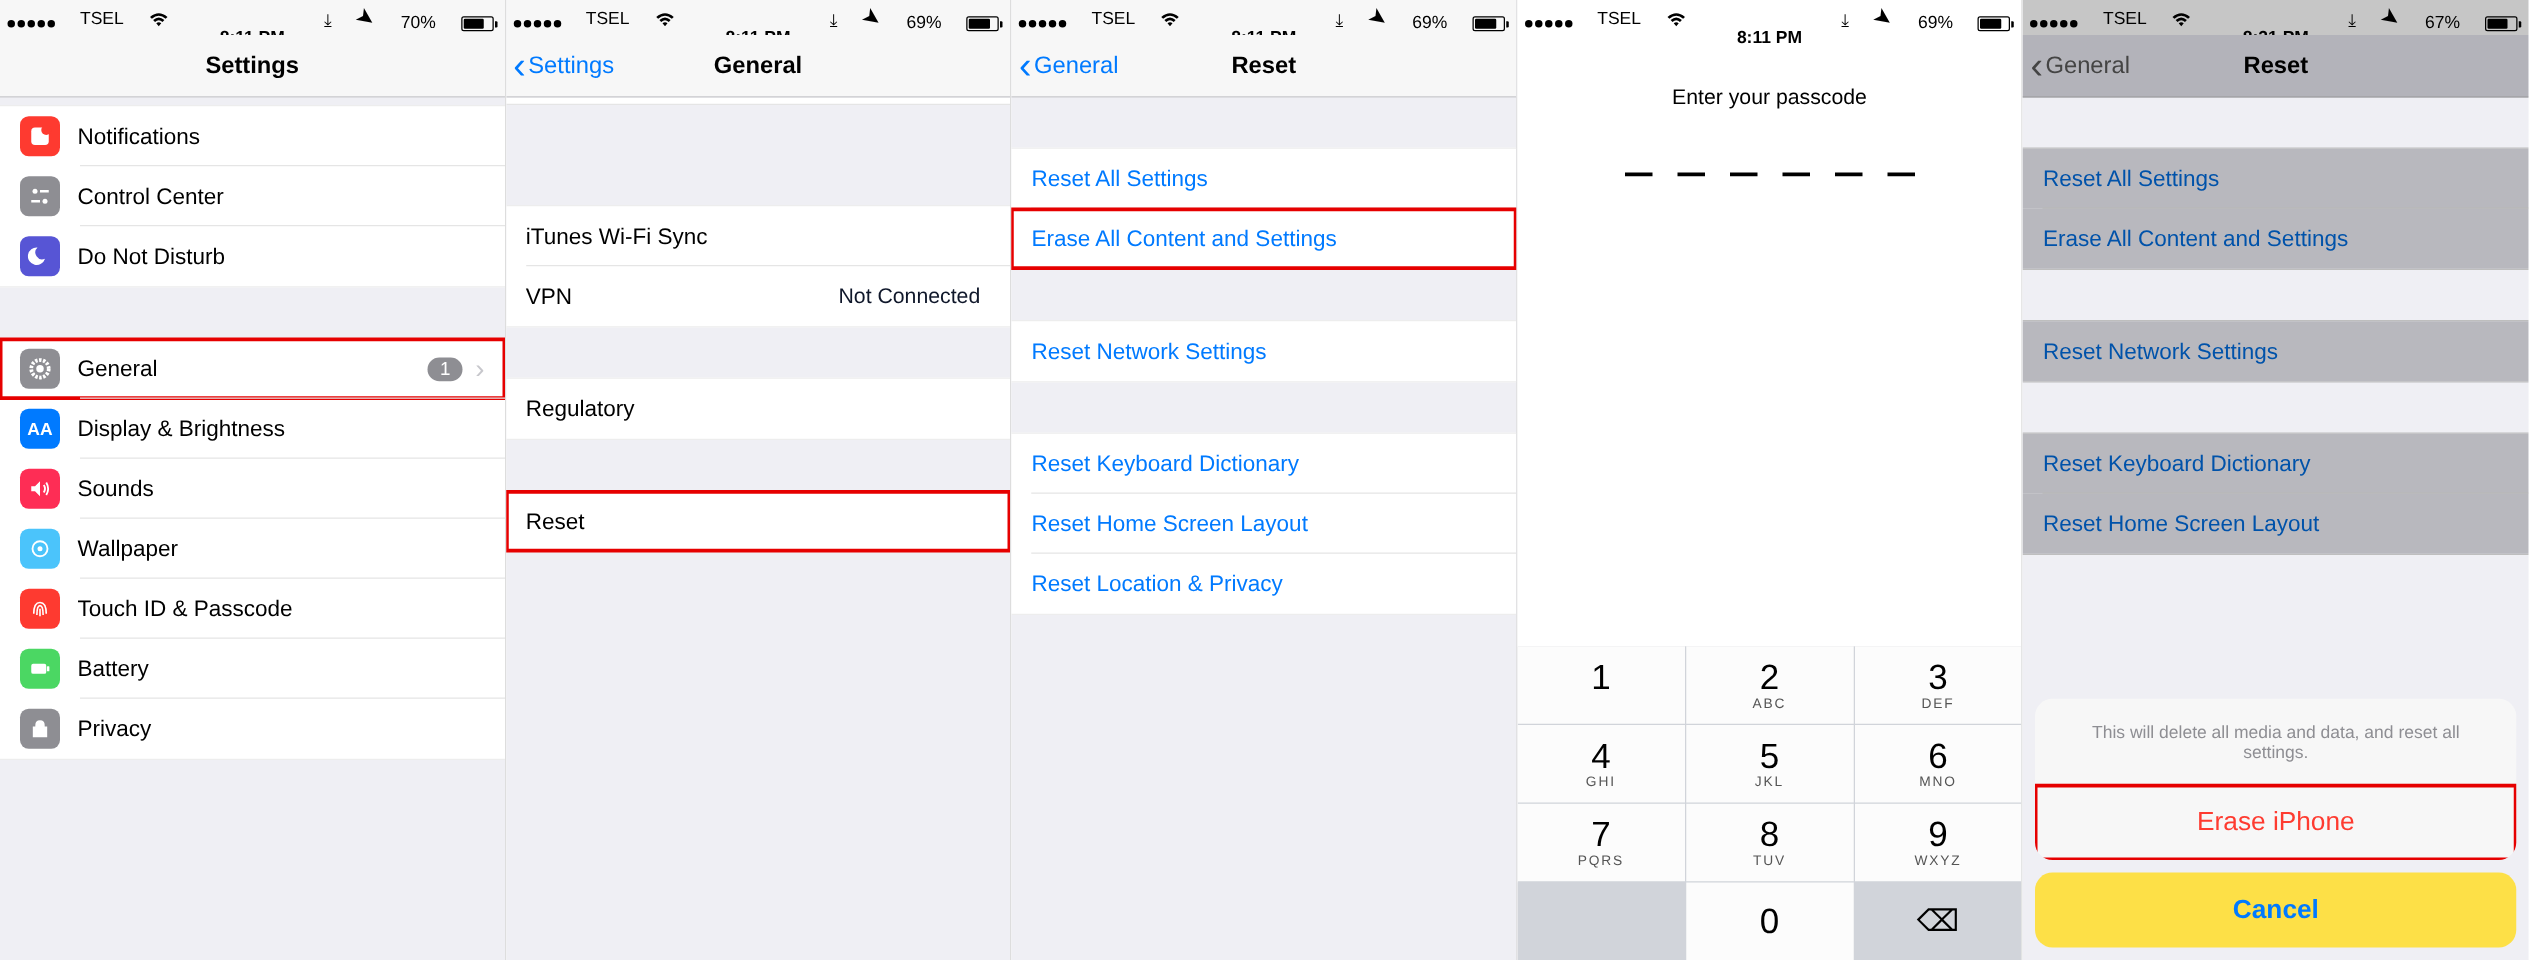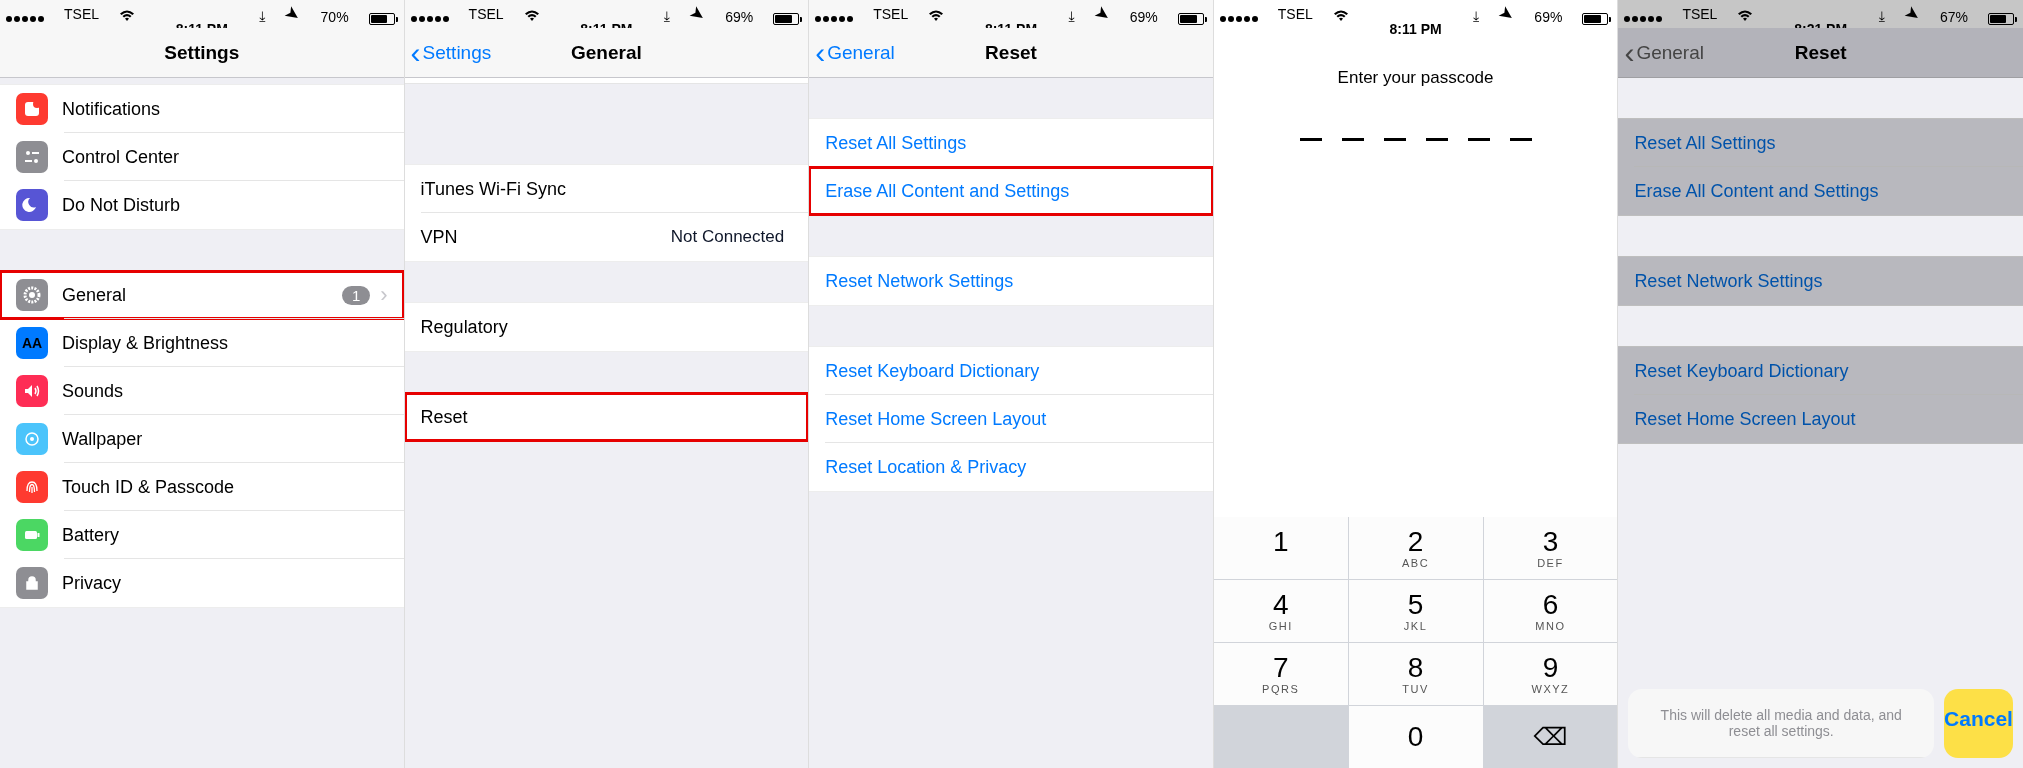--- a/index.html
+++ b/index.html
@@ -27,21 +27,21 @@
 .nav-back .chev { font-size: 30px; line-height: 1; font-weight: 300; }
 .nav-right { position: absolute; right: 10px; color: #007aff; font-size: 19px; }
 
 
 .list-group { background: #fff; border-top: 1px solid #ededed; border-bottom: 1px solid #ededed; }
 .list-row { min-height: 48px; display: flex; align-items: center; padding: 0 16px; font-size: 18px; color: #000; position: relative; }
 .list-row:not(:last-child)::after { content: ""; position: absolute; left: 0; right: 0; bottom: 0; height: 1px; background: #e5e5e5; }
 .list-row.indented::after { left: 64px; }
 .list-row.indented2::after { left: 16px; }
 .list-row .label { flex: 1; }
-.list-row .icon { width: 32px; height: 32px; border-radius: 7px; margin-right: 14px; display: flex; align-items: center; justify-content: center; color: #000000; font-size: 18px; flex-shrink: 0; }
+.list-row .icon { width: 32px; height: 32px; border-radius: 7px; margin-right: 14px; display: flex; align-items: center; justify-content: center; color: #ffffff; font-size: 18px; flex-shrink: 0; }
 .list-row .chev-r { color: #c7c7cc; font-size: 22px; font-weight: 300; }
 .list-row .detail { color: #0f172a; font-size: 17px; margin-right: 8px; }
 .list-row .badge { background: #8e8e93; color: #fff; border-radius: 12px; padding: 1px 10px; font-size: 15px; margin-right: 10px; }
 .gap { height: 40px; }
 .gap-sm { height: 30px; }
 
 .link-row { color: #007aff; }
 .red-box { outline: 3px solid #e60000; outline-offset: -2px; }
 
 .ic-red1 { background: #fe3a30; }
@@ -61,21 +61,21 @@
 .pass-dashes { display: flex; justify-content: center; gap: 20px; margin-top: 50px; }
 .pass-dashes span { width: 22px; height: 3px; background: #000; display: inline-block; }
 
 .keypad { display: grid; grid-template-columns: repeat(3, 1fr); margin-top: 32px; background: #d1d4da; gap: 1px; }
 .key { background: #fcfcfc; height: 62px; display: flex; flex-direction: column; align-items: center; justify-content: center; }
 .key .num { font-size: 28px; font-weight: 400; line-height: 1; }
 .key .let { font-size: 11px; letter-spacing: 1.5px; color: #555; margin-top: 1px; }
 .key.gray { background: #d1d4da; }
 .key .del { font-size: 24px; color: #000; }
 .s5-content { filter: brightness(0.8); }
-.actionsheet { position: absolute; left: 0; right: 0; bottom: 0; padding: 10px; display: flex; flex-direction: row; gap: 10px; background: rgba(255,255,255,0); z-index: 5; }
+.actionsheet { position: absolute; left: 0; right: 0; bottom: 0; padding: 10px; display: flex; flex-direction: column; gap: 10px; background: rgba(255,255,255,0); z-index: 5; }
 .as-block { background: #f7f7f7; border-radius: 14px; overflow: hidden; }
 .as-msg { padding: 18px 24px; text-align: center; font-size: 14px; color: #8e8e93; border-bottom: 1px solid #e5e5e5; }
 .as-btn { padding: 18px 0; text-align: center; font-size: 21px; }
 .as-destructive { color: #fe3b30; }
 .as-cancel { background: #fde047; border-radius: 14px; padding: 18px 0; text-align: center; font-size: 21px; color: #007aff; font-weight: 600; }
 
 .dimmed-nav { background: #e0e0e8; }
 .dimmed-list .list-row { background: #e6e6ed; color: #0067d4; }
 
 svg { display: block; }
@@ -490,16 +490,17 @@
           </div>
     <div class="list-row">
             <span class="label">Reset Home Screen Layout</span>
           </div>
   </div>
   </div>
   </div>
   <div class="actionsheet">
     <div class="as-block">
       <div class="as-msg">This will delete all media and data, and reset all settings.</div>
+      <div class="as-btn as-destructive red-box">Erase iPhone</div>
     </div>
     <div class="as-cancel">Cancel</div>
   </div>
 </div>
 
 </body></html>

